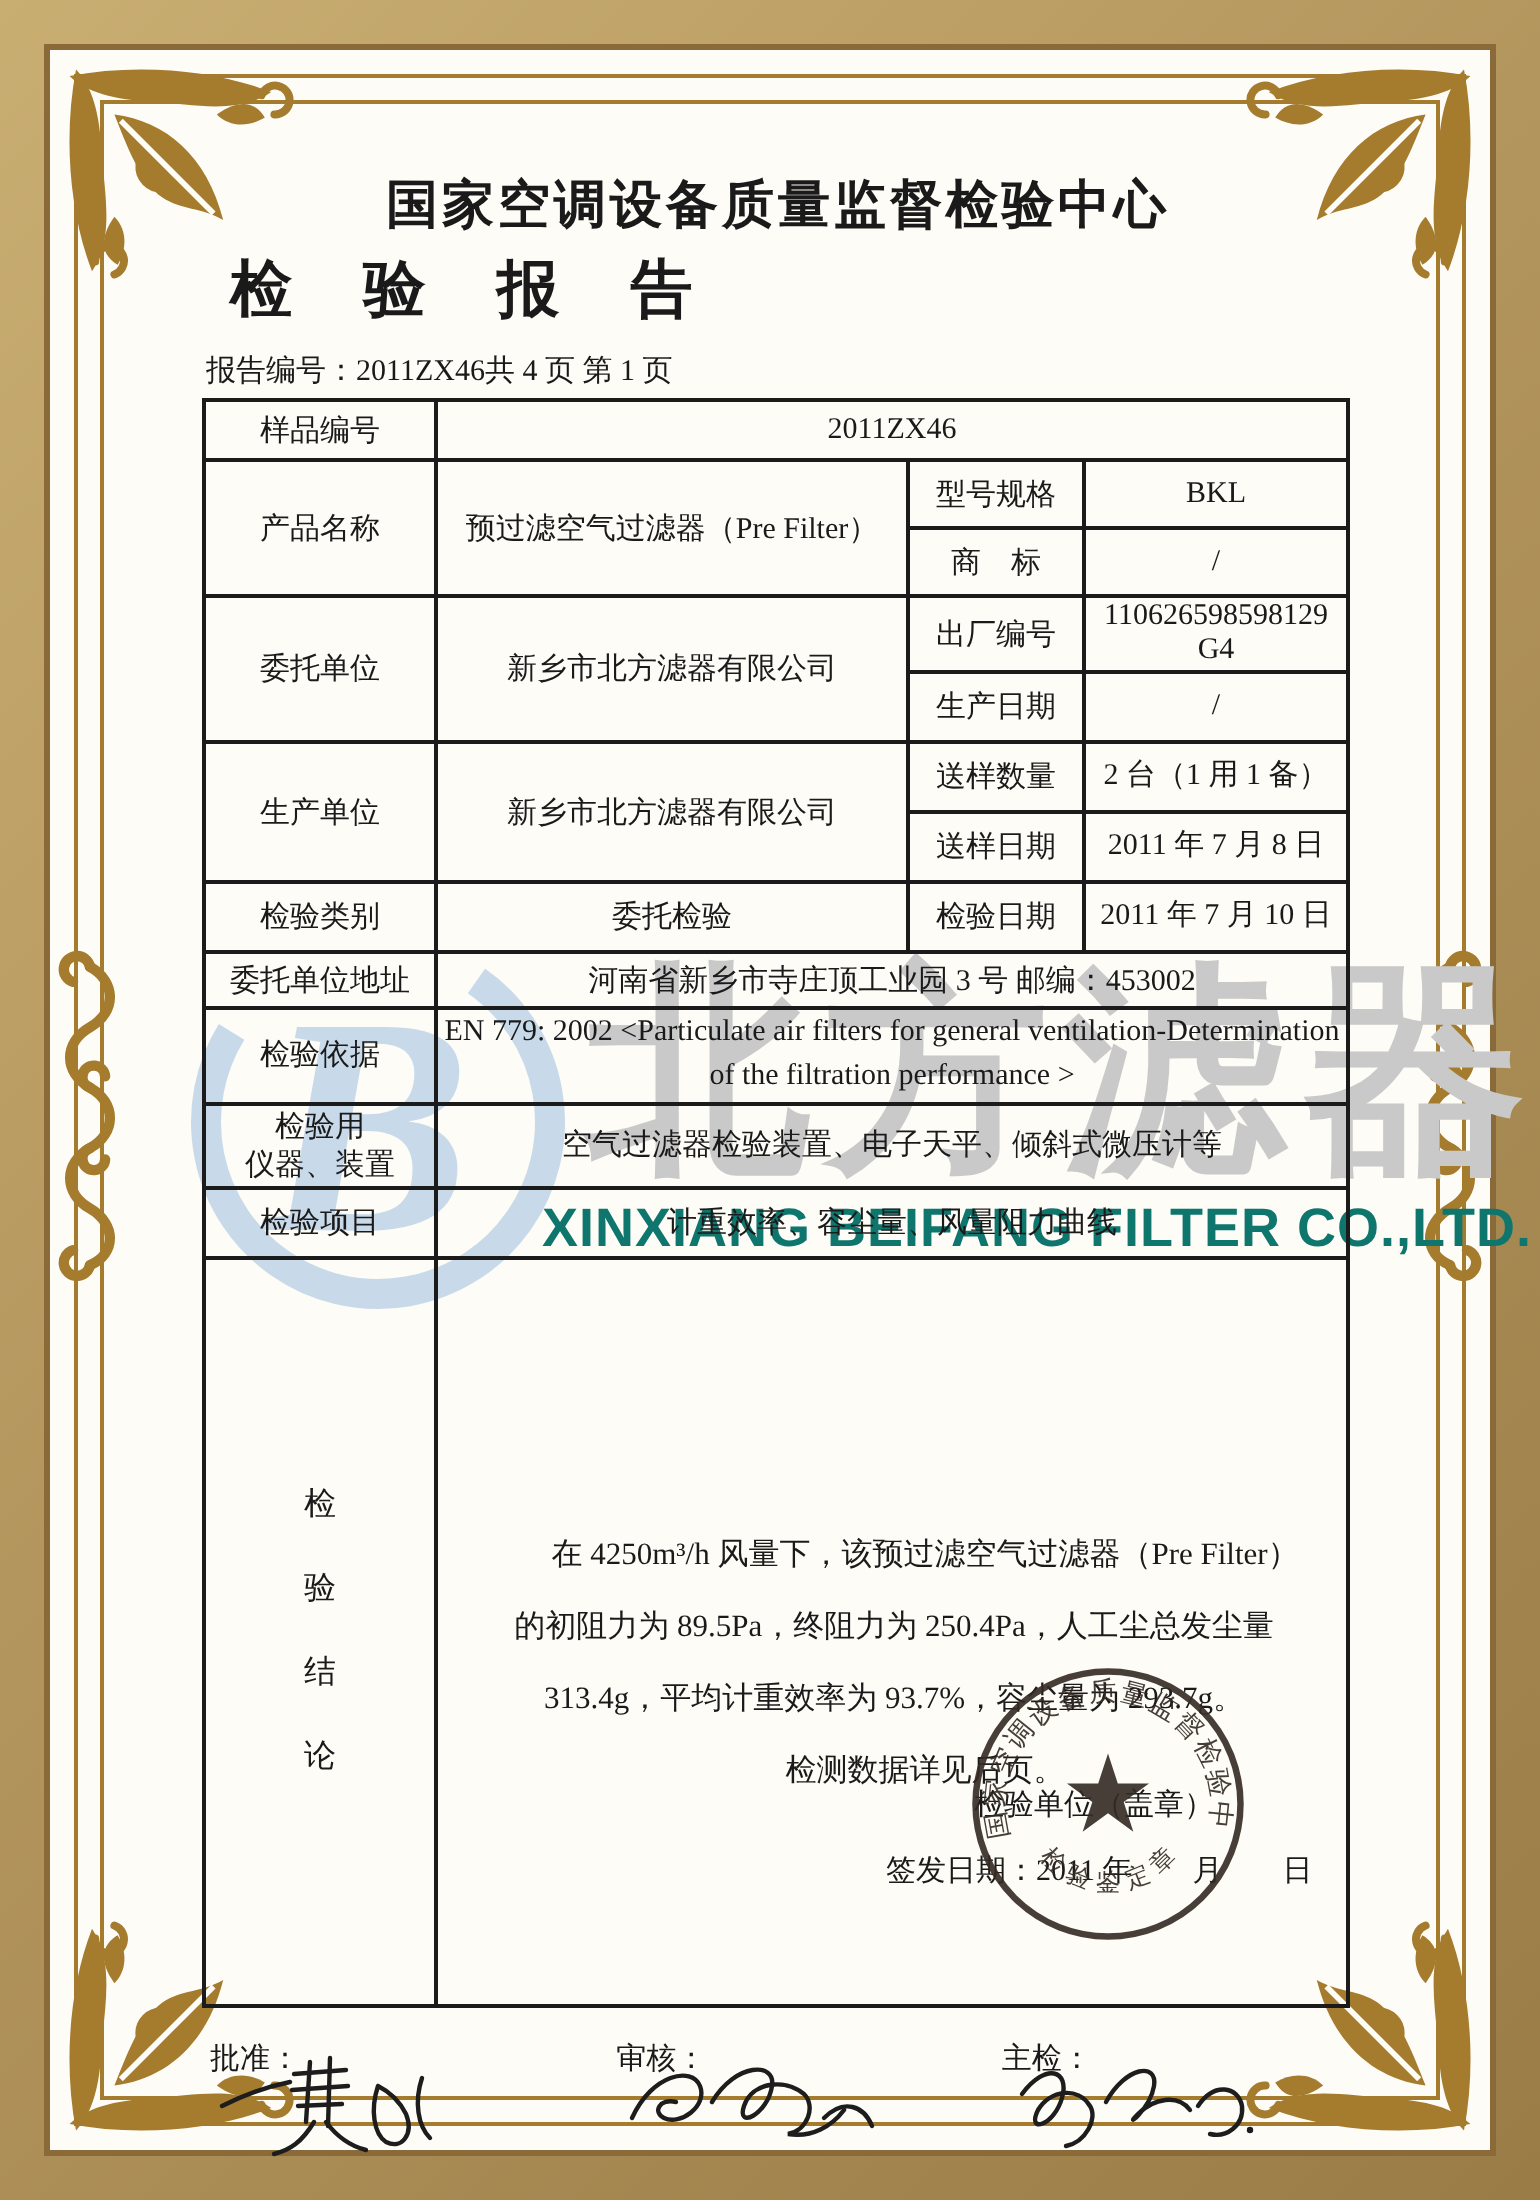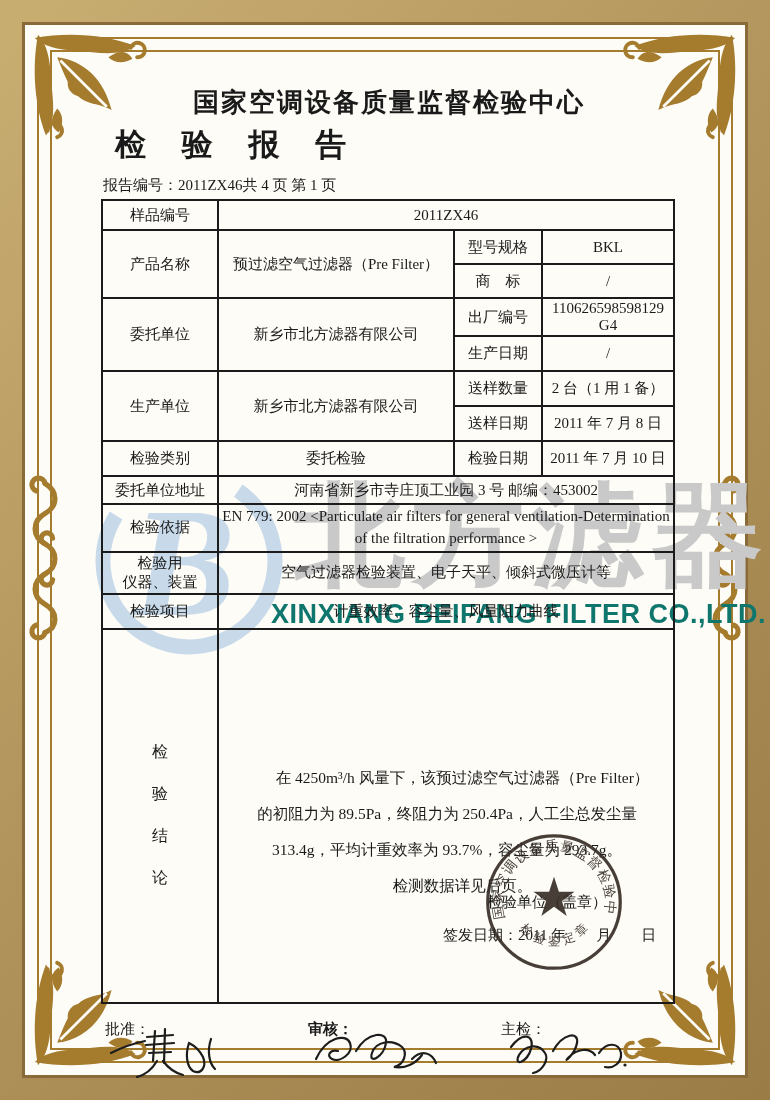--- a/index.html
+++ b/index.html
@@ -47,21 +47,21 @@
         font-size:16px;height:100%;}
   td.concl{position:relative;text-align:left;vertical-align:top;padding:0;}
   .concl-inner{padding:32px 16px 0 18px;font-size:15.5px;line-height:36px;}
   .concl-inner p{margin:0;text-indent:2em;}
   .seal-unit{position:absolute;left:268px;top:263px;font-size:15px;white-space:nowrap;z-index:2;}
   .seal-issue{position:absolute;left:224px;top:296px;font-size:15px;white-space:nowrap;z-index:2;}
   .seal{position:absolute;left:263px;top:200px;width:144px;height:144px;z-index:3;opacity:.9;}
 
   .footer{display:flex;margin-top:10px;padding:0 4px;align-items:flex-start;}
   .sig-group{display:flex;align-items:flex-start;flex-direction:column;}
-  .g1{flex:1.18;}.g2{flex:1.12;font-weight:bold;}.g3{flex:1;font-family:Liberation Serif, serif;}
+  .g1{flex:1.18;}.g2{flex:1.12;}.g3{flex:1;font-family:Liberation Serif, serif;}
   .sig-label{font-size:15px;padding-top:6px;white-space:nowrap;}
   .sig{margin:-14px 0 0 2px;}
 </style>
 </head>
 <body>
 
 <svg width="0" height="0" style="position:absolute">
   <defs>
     <g id="corner-orn">
       <path fill="#a57b2d" d="M6,10 C48,2 96,6 132,20 C112,34 84,28 58,26 C34,25 16,20 6,10 Z"></path>

